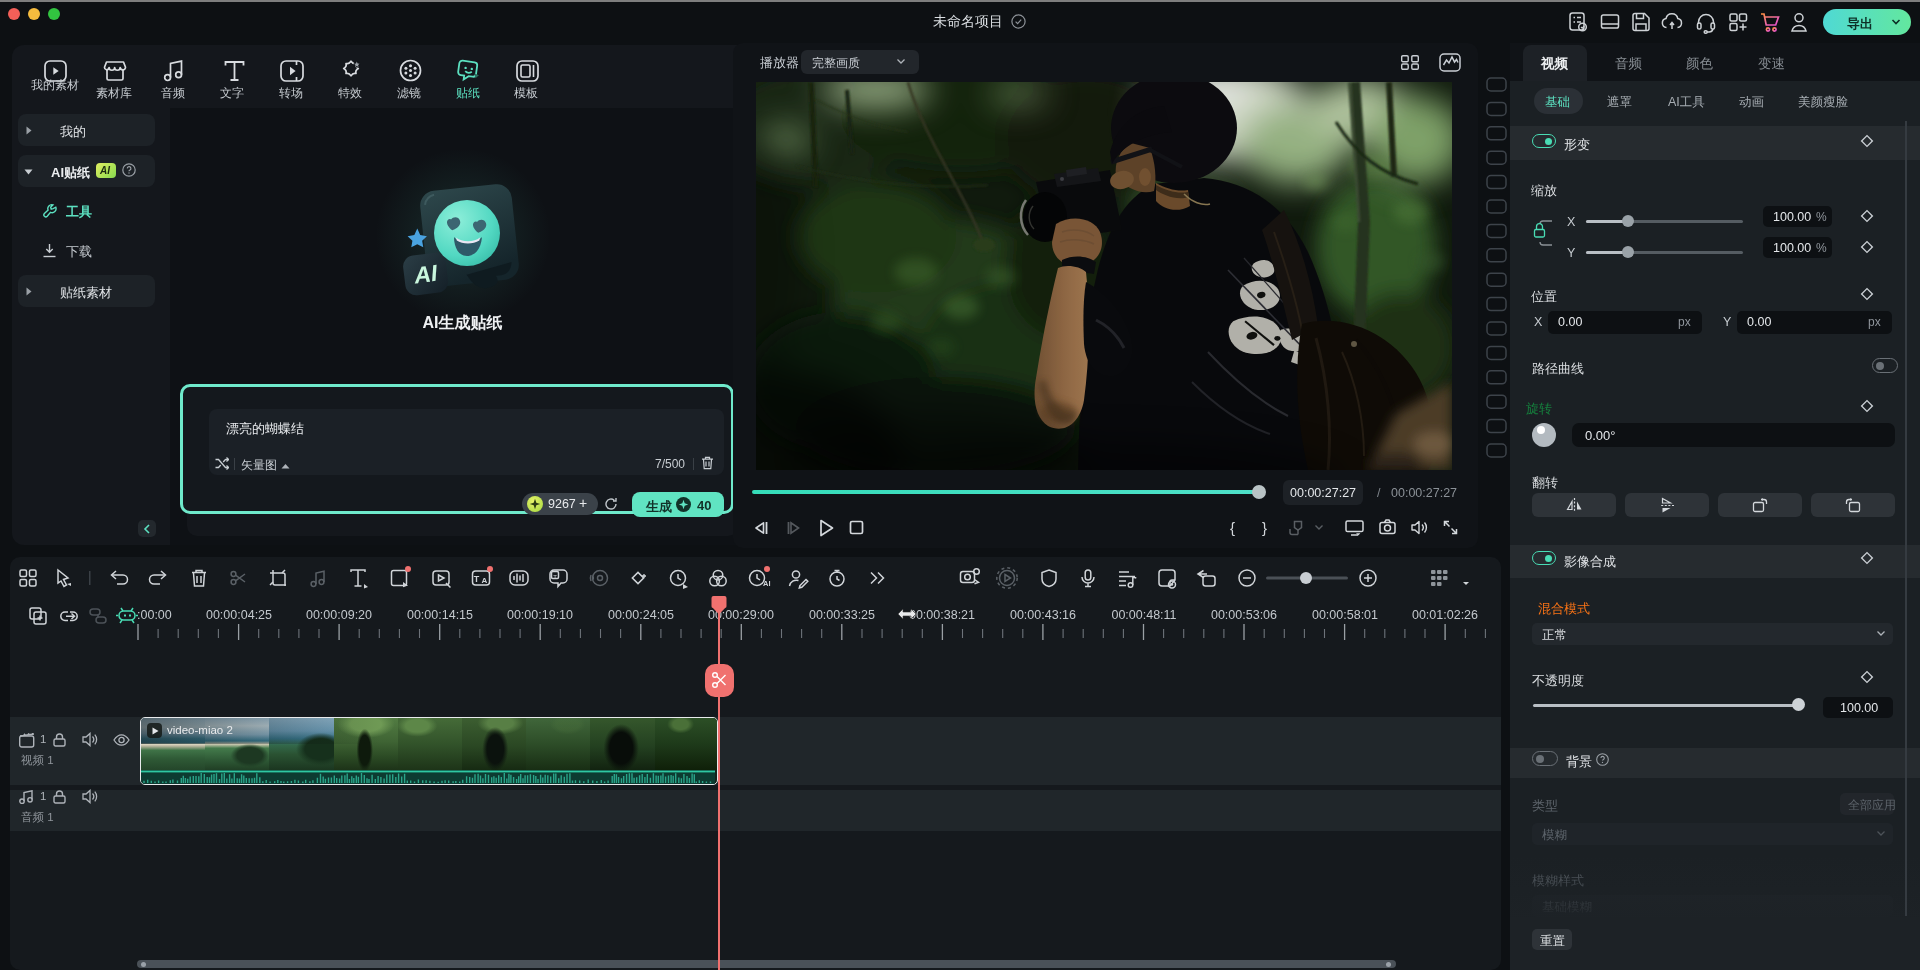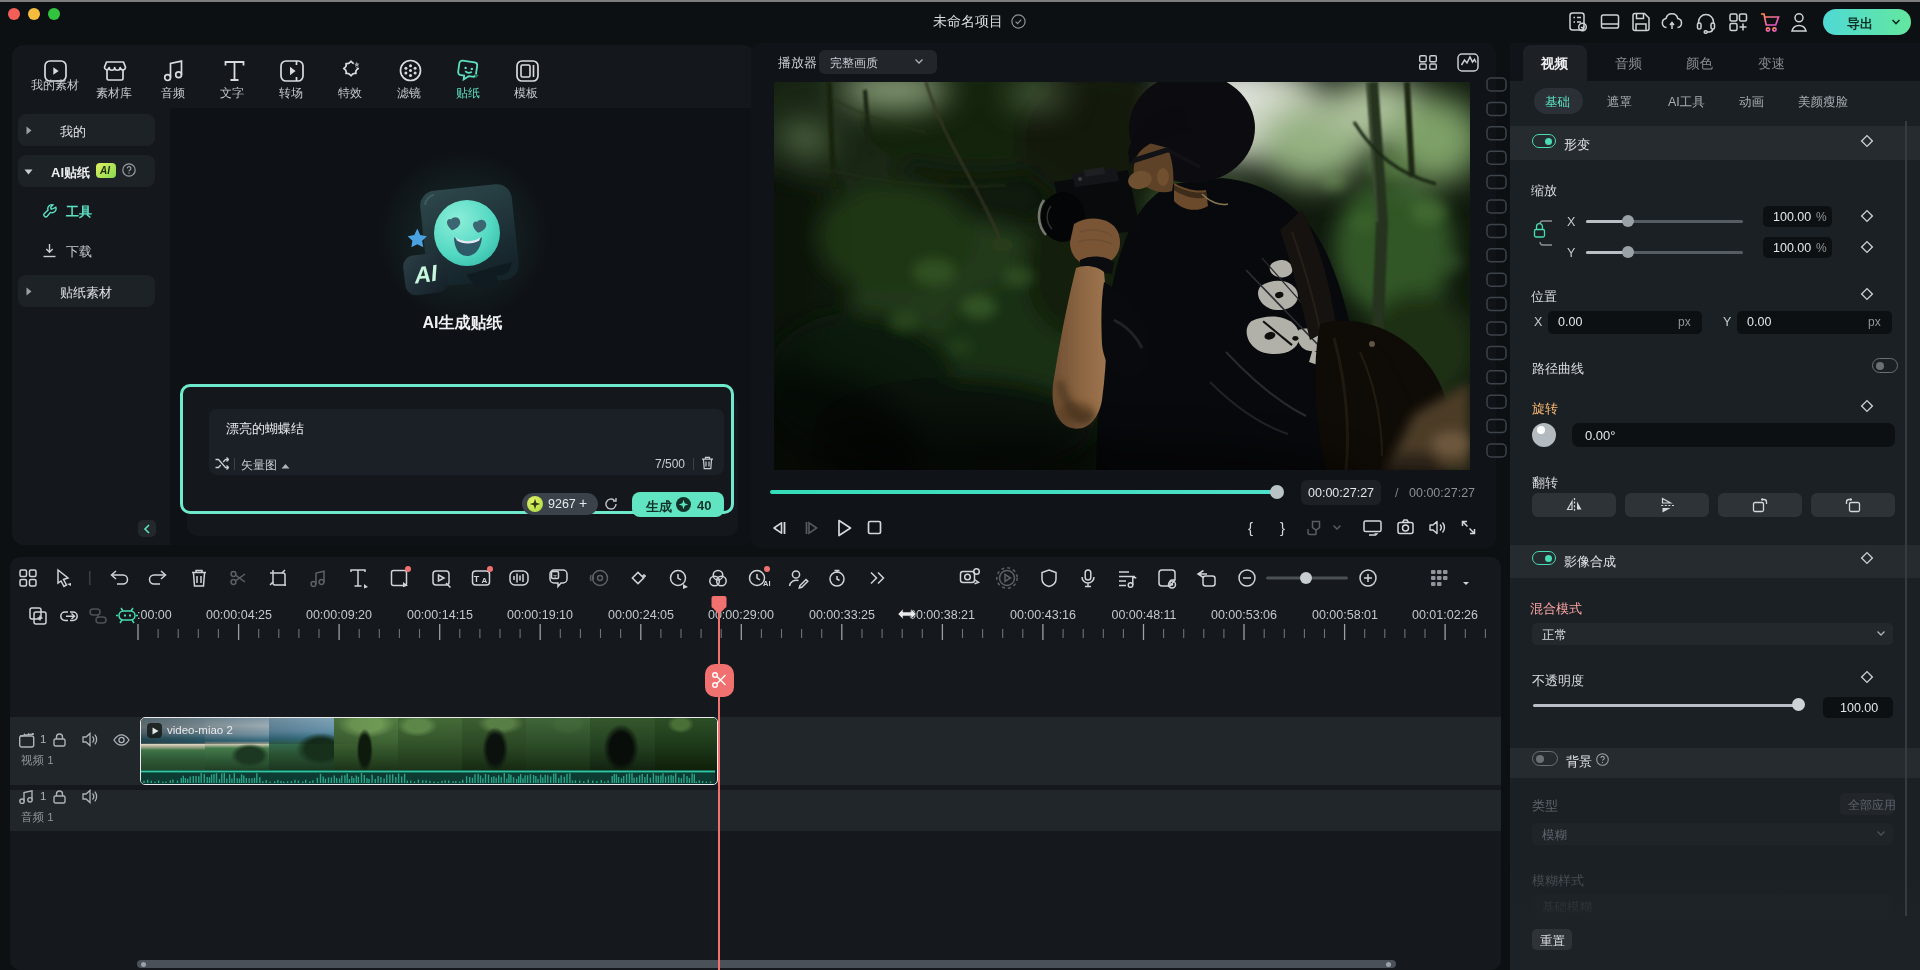--- a/index.html
+++ b/index.html
@@ -322,21 +322,21 @@
     <div class="abs" style="left:506px;top:389px;width:15px;height:15px;border-radius:50%;background:#123229;"></div>
     <div class="abs" style="left:508px;top:391px;">
           <svg width="11" height="11" viewBox="0 0 11 11">
             <path d="M5.5 0.8l1.2 3.5 3.5 1.2-3.5 1.2-1.2 3.5-1.2-3.5-3.5-1.2 3.5-1.2z" fill="#60e4c2"></path>
           </svg>
         </div>
     <div class="abs txt" style="left:527px;top:390px;font-size:13px;font-weight:bold;color:#123229;">40</div>
   </div>
 </div>
 
-<div class="abs" style="left:751px;top:43px;width:745px;height:505px;border-radius:10px;background:#101317;overflow:hidden;">
+<div class="abs" style="left:733px;top:43px;width:745px;height:505px;border-radius:10px;background:#101317;overflow:hidden;">
   <div class="abs txt" style="left:27px;top:11px;font-size:13px;color:#c9ced4;">播放器</div>
   <div class="abs" style="left:68px;top:7px;width:118px;height:24px;border-radius:6px;background:#22262b;"></div>
   <div class="abs txt" style="left:79px;top:12px;font-size:12px;color:#c9ced4;">完整画质</div>
   <div class="abs" style="left:163px;top:15px;">
         <svg width="10" height="7" viewBox="0 0 10 7">
           <path d="M1.5 1.5L5 5l3.5-3.5" stroke="#aeb3b9" stroke-width="1.3" fill="none"></path>
         </svg>
       </div>
   <div class="abs" style="left:668px;top:12px;">
         <svg width="18" height="15" viewBox="0 0 18 15">
@@ -670,21 +670,21 @@
     <div class="abs" style="left:38px;top:230px;width:154px;height:23px;border-radius:5px;background:#0d1013;"></div>
     <div class="abs txt" style="left:48px;top:234px;font-size:12.5px;color:#e4e7ea;">0.00</div>
     <div class="abs txt" style="left:168px;top:234px;font-size:12px;color:#8f959b;">px</div>
     <div class="abs txt" style="left:213px;top:234px;font-size:12.5px;color:#c6cbd0;">Y</div>
     <div class="abs" style="left:227px;top:230px;width:155px;height:23px;border-radius:5px;background:#0d1013;"></div>
     <div class="abs txt" style="left:237px;top:234px;font-size:12.5px;color:#e4e7ea;">0.00</div>
     <div class="abs txt" style="left:358px;top:234px;font-size:12px;color:#8f959b;">px</div>
     <div class="abs txt" style="left:22px;top:279px;font-size:13px;color:#dbdee1;">路径曲线</div>
     <div class="abs" style="left:362px;top:277px;width:26px;height:15px;border-radius:8px;border:1.5px solid #6a7076;"></div>
     <div class="abs" style="left:366px;top:280.5px;width:8px;height:8px;border-radius:50%;background:#6a7076;"></div>
-    <div class="abs txt" style="left:22px;top:319px;font-size:13px;color:#fdba74;">旋转</div>
+    <div class="abs txt" style="left:16px;top:319px;font-size:13px;color:#15803d;">旋转</div>
     <div class="abs" style="left:350px;top:318px;">
           <svg width="14" height="14" viewBox="0 0 14 14">
             <rect x="3.2" y="3.2" width="7.6" height="7.6" fill="none" stroke="#c8cdd2" stroke-width="1.4" transform="rotate(45 7 7)"></rect>
           </svg>
         </div>
     <div class="abs" style="left:22px;top:342px;width:24px;height:24px;border-radius:50%;background:#b3bac0;"></div>
     <div class="abs" style="left:27px;top:345px;width:8px;height:8px;border-radius:50%;background:#ffffff;"></div>
     <div class="abs" style="left:62px;top:342px;width:323px;height:24px;border-radius:7px;background:#0d1013;"></div>
     <div class="abs txt" style="left:75px;top:347px;font-size:13px;color:#e4e7ea;">0.00°</div>
     <div class="abs txt" style="left:22px;top:393px;font-size:13px;color:#dbdee1;">翻转</div>
@@ -726,21 +726,21 @@
         </div>
     <div class="abs" style="left:0;top:464px;width:410px;height:33px;background:#262b2f;"></div>
     <div class="abs" style="left:22px;top:470px;width:24px;height:14px;border-radius:7px;border:1.5px solid #49dcb4;"></div>
     <div class="abs" style="left:35px;top:473.5px;width:7px;height:7px;border-radius:50%;background:#49dcb4;"></div>
     <div class="abs txt" style="left:54px;top:472px;font-size:13px;color:#e2e5e8;">影像合成</div>
     <div class="abs" style="left:350px;top:470px;">
           <svg width="14" height="14" viewBox="0 0 14 14">
             <rect x="3.2" y="3.2" width="7.6" height="7.6" fill="none" stroke="#c8cdd2" stroke-width="1.4" transform="rotate(45 7 7)"></rect>
           </svg>
         </div>
-    <div class="abs txt" style="left:20px;top:519px;font-size:13px;color:#fca5a5;">混合模式</div>
+    <div class="abs txt" style="left:28px;top:519px;font-size:13px;color:#f97316;">混合模式</div>
     <div class="abs" style="left:22px;top:542px;width:361px;height:22px;border-radius:5px;background:#23282d;"></div>
     <div class="abs txt" style="left:32px;top:546px;font-size:12.5px;color:#dbdee1;">正常</div>
     <div class="abs" style="left:366px;top:549px;">
           <svg width="10" height="7" viewBox="0 0 10 7">
             <path d="M1.5 1.5L5 5l3.5-3.5" stroke="#aeb3b9" stroke-width="1.3" fill="none"></path>
           </svg>
         </div>
     <div class="abs txt" style="left:22px;top:591px;font-size:13px;color:#dbdee1;">不透明度</div>
     <div class="abs" style="left:350px;top:589px;">
           <svg width="14" height="14" viewBox="0 0 14 14">

